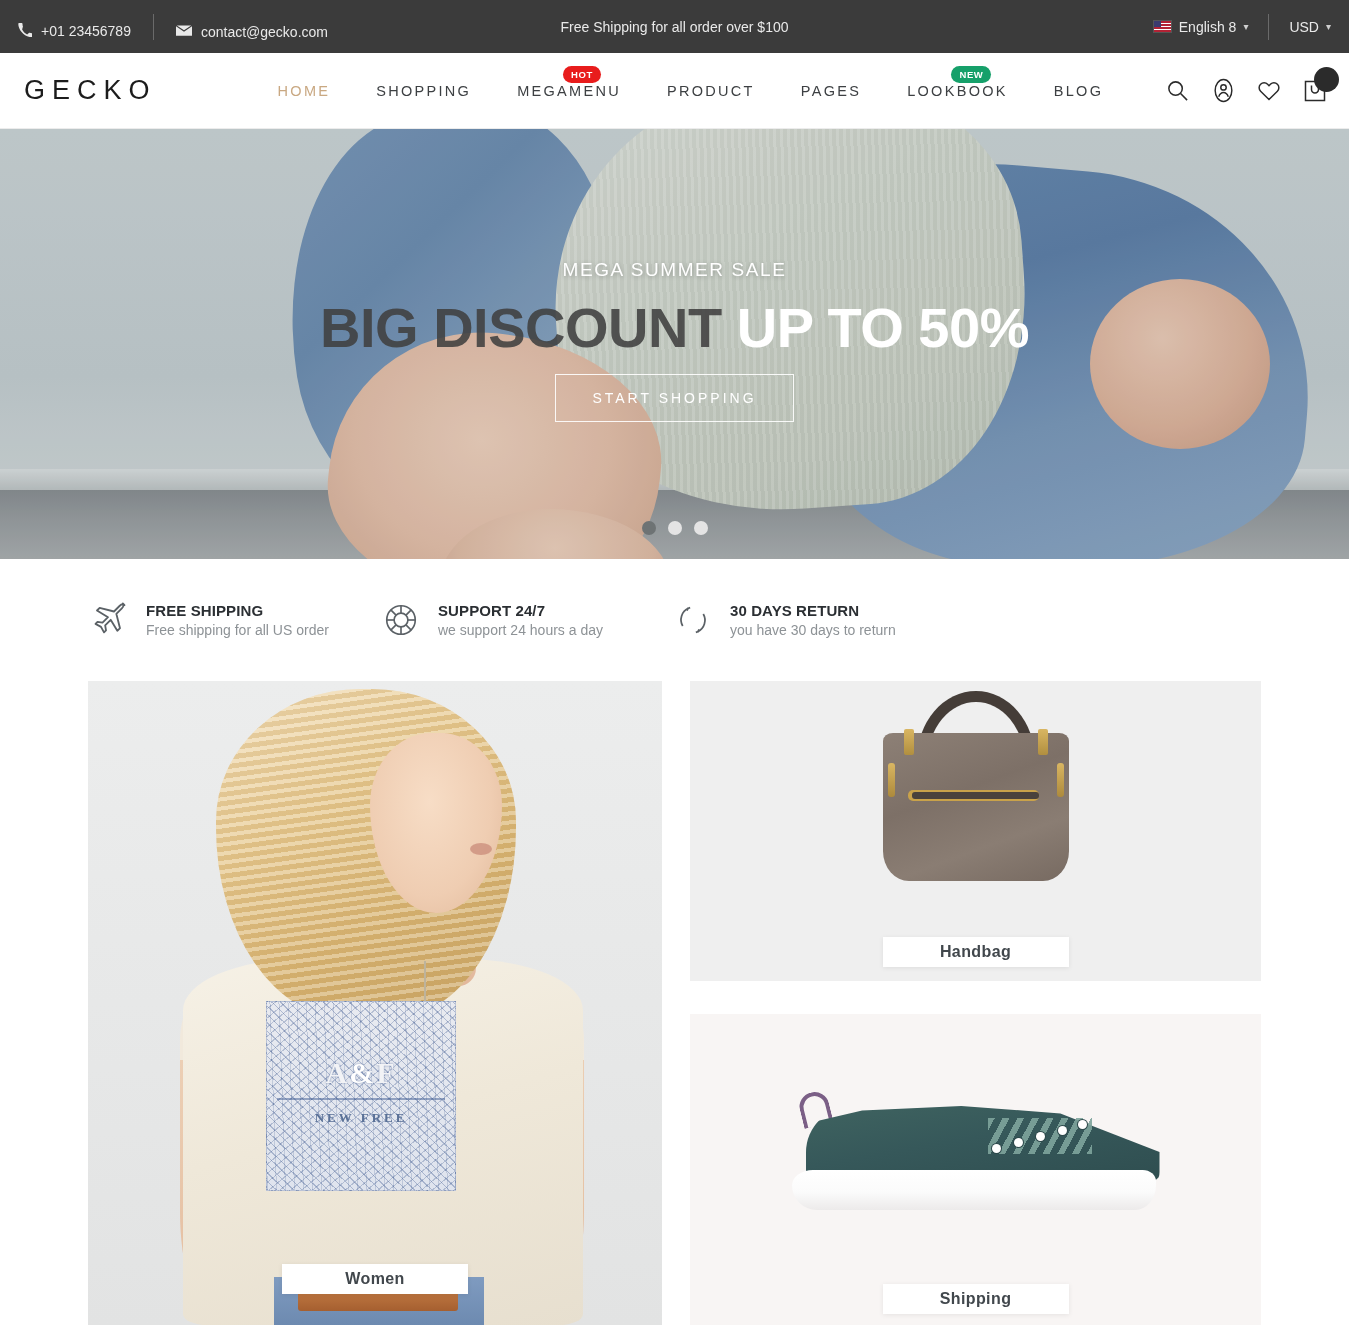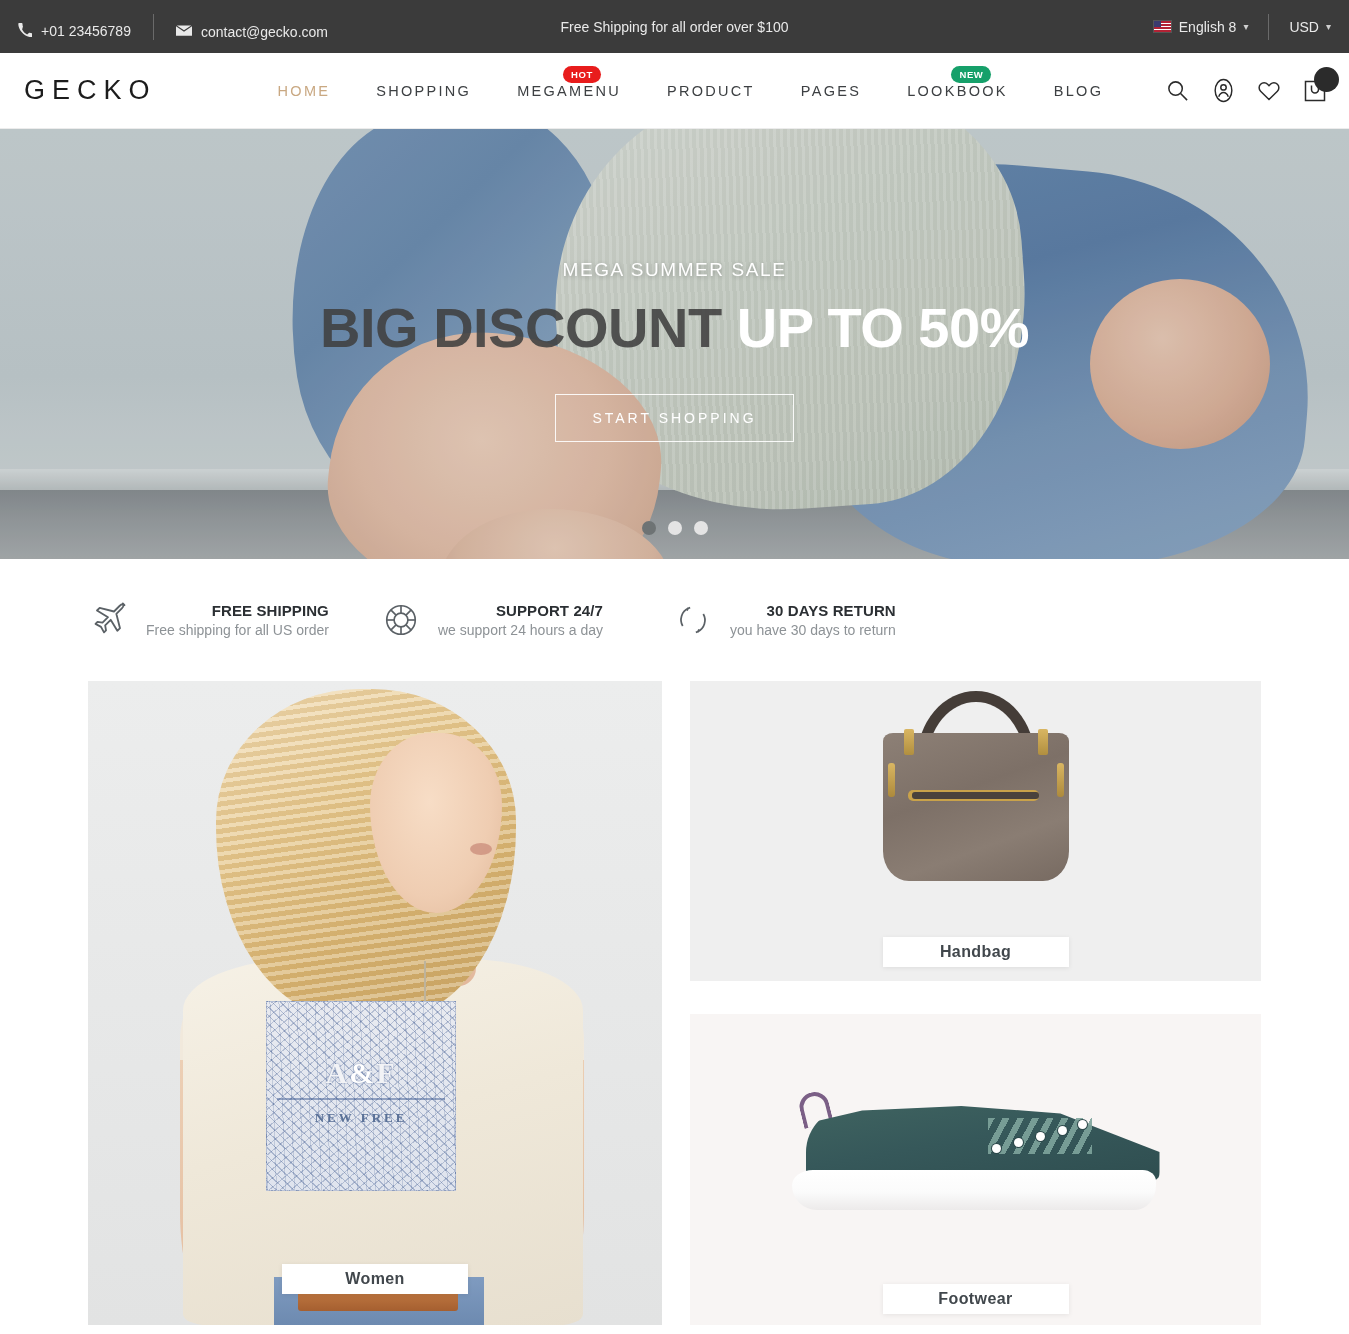--- a/index.html
+++ b/index.html
@@ -159,37 +159,37 @@
     color: #ffffff; font-size: 19px; letter-spacing: 1.6px; font-weight: 400;
     text-shadow: 0 1px 4px rgba(0,0,0,.25);
   }
   .hero-title {
     margin-top: 14px; font-size: 56px; font-weight: 700; letter-spacing: -.5px;
     white-space: nowrap;
   }
   .hero-title .t1 { color: #404040; opacity: .88; }
   .hero-title .t2 { color: #ffffff; }
   .hero-btn {
-    margin-top: 34px;
+    margin-top: 14px;
     border: 1px solid rgba(255,255,255,.9);
     color: #ffffff; background: transparent;
     padding: 15px 36px; font-size: 14px; letter-spacing: 3px;
     cursor: pointer; font-family: "Liberation Sans", sans-serif;
   }
   .hero-dots {
     position: absolute; left: 0; right: 0; bottom: 24px;
     display: flex; justify-content: center; gap: 12px; z-index: 4;
   }
   .dot { width: 14px; height: 14px; border-radius: 50%; background: #e4e4e4; cursor: pointer; }
   .dot.active { background: #6e7374; }
 
   
   .features {
     height: 122px; display: flex; align-items: center;
-    padding: 0 88px; gap: 0; background: #fff; text-align: right;
+    padding: 0 88px; gap: 0; background: #fff;
   }
   .feat { display: flex; align-items: center; gap: 16px; }
   .feat:nth-child(1) { width: 292px; }
   .feat:nth-child(2) { width: 292px; }
   .feat:nth-child(3) { width: 292px; }
   .feat-ico { width: 42px; height: 42px; flex: 0 0 42px; display:flex; align-items:center; justify-content:center; }
   .feat-title { font-size: 15px; font-weight: 700; color: #2b2f33; letter-spacing: .1px; }
   .feat-sub { font-size: 14px; color: #8d9296; margin-top: 3px; }
 
   
@@ -574,16 +574,16 @@
         <div class="shoe-laces">
           <div class="lace-strip"></div>
           <span class="eyelet" style="left:4px;  top:26px;"></span>
           <span class="eyelet" style="left:26px; top:20px;"></span>
           <span class="eyelet" style="left:48px; top:14px;"></span>
           <span class="eyelet" style="left:70px; top:8px;"></span>
           <span class="eyelet" style="left:90px; top:2px;"></span>
         </div>
         <div class="shoe-sole"></div>
       </div>
-      <div class="panel-label">Footwear</div>
+      <div class="panel-label">Shipping</div>
     </div>
   </div>
 </div>
 
 </body></html>

